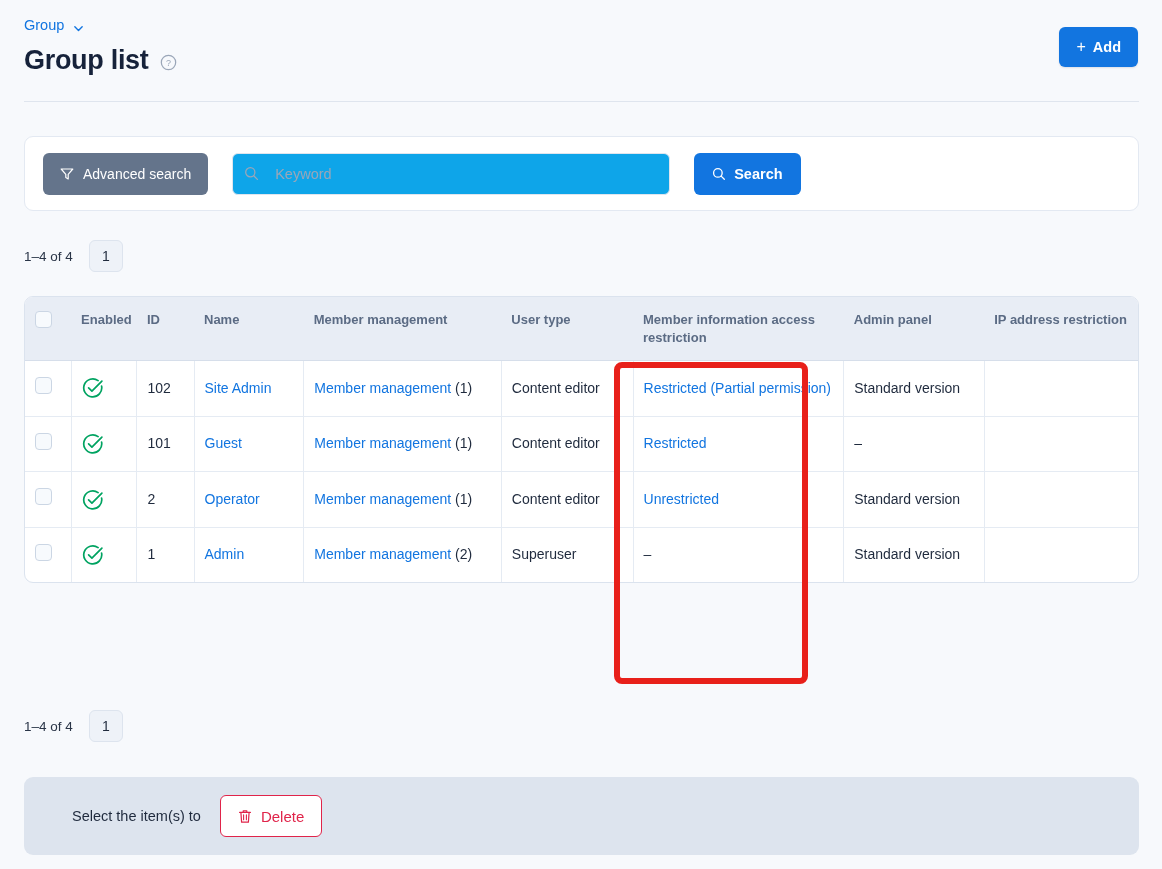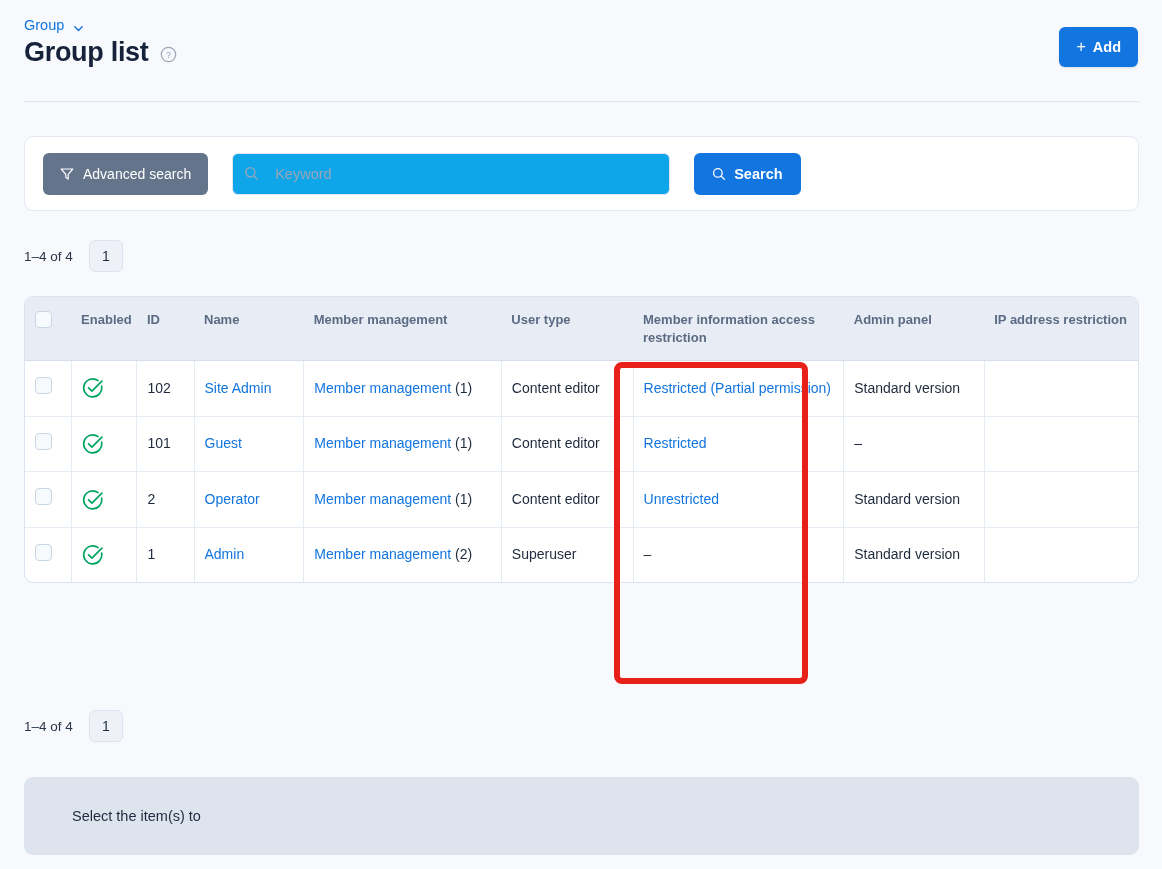--- a/index.html
+++ b/index.html
@@ -17,21 +17,21 @@
   .breadcrumb {
     position: absolute; left: 24px; top: 17px;
     display: flex; align-items: flex-end; gap: 9px;
     font-size: 14.5px; color: #1275e0; font-weight: 400;
   }
   .breadcrumb .crumb { cursor: pointer; }
   .chev { display: inline-block; width: 11px; height: 11px; position: relative; top: 1px; }
   .chev svg { display: block; }
 
   .page-title-row {
-    position: absolute; left: 24px; top: 39px;
+    position: absolute; left: 24px; top: 47px;
     display: flex; align-items: center; gap: 11px;
   }
   .page-title {
     font-size: 27px; font-weight: 700; letter-spacing: -0.3px;
     color: #16223a; line-height: 1;
   }
   .help-icon { width: 17px; height: 17px; position: relative; top: 2px; }
 
   .add-btn {
     position: absolute; right: 24px; top: 27px;
@@ -332,15 +332,26 @@
 
   <div class="annot"></div>
 
   <div class="pager bottom">
     <span class="pager-count">1–4 of 4</span>
     <button class="pg-btn">1</button>
   </div>
 
   <div class="action-bar">
     <span class="action-label">Select the item(s) to</span>
+    <button class="del-btn">
+      <span class="trash">
+        <svg viewBox="0 0 14 15" width="14" height="15">
+          <path d="M1.6 3.4 H12.4" stroke="#e0244a" stroke-width="1.2" stroke-linecap="round"></path>
+          <path d="M5.2 3.4 V1.9 H8.8 V3.4" fill="none" stroke="#e0244a" stroke-width="1.2" stroke-linejoin="round"></path>
+          <path d="M2.9 3.4 L3.6 13.1 H10.4 L11.1 3.4" fill="none" stroke="#e0244a" stroke-width="1.2" stroke-linejoin="round"></path>
+          <path d="M5.6 5.9 V10.7 M8.4 5.9 V10.7" stroke="#e0244a" stroke-width="1.1" stroke-linecap="round"></path>
+        </svg>
+      </span>
+      <span>Delete</span>
+    </button>
   </div>
 
 </div>
 
 </body></html>

